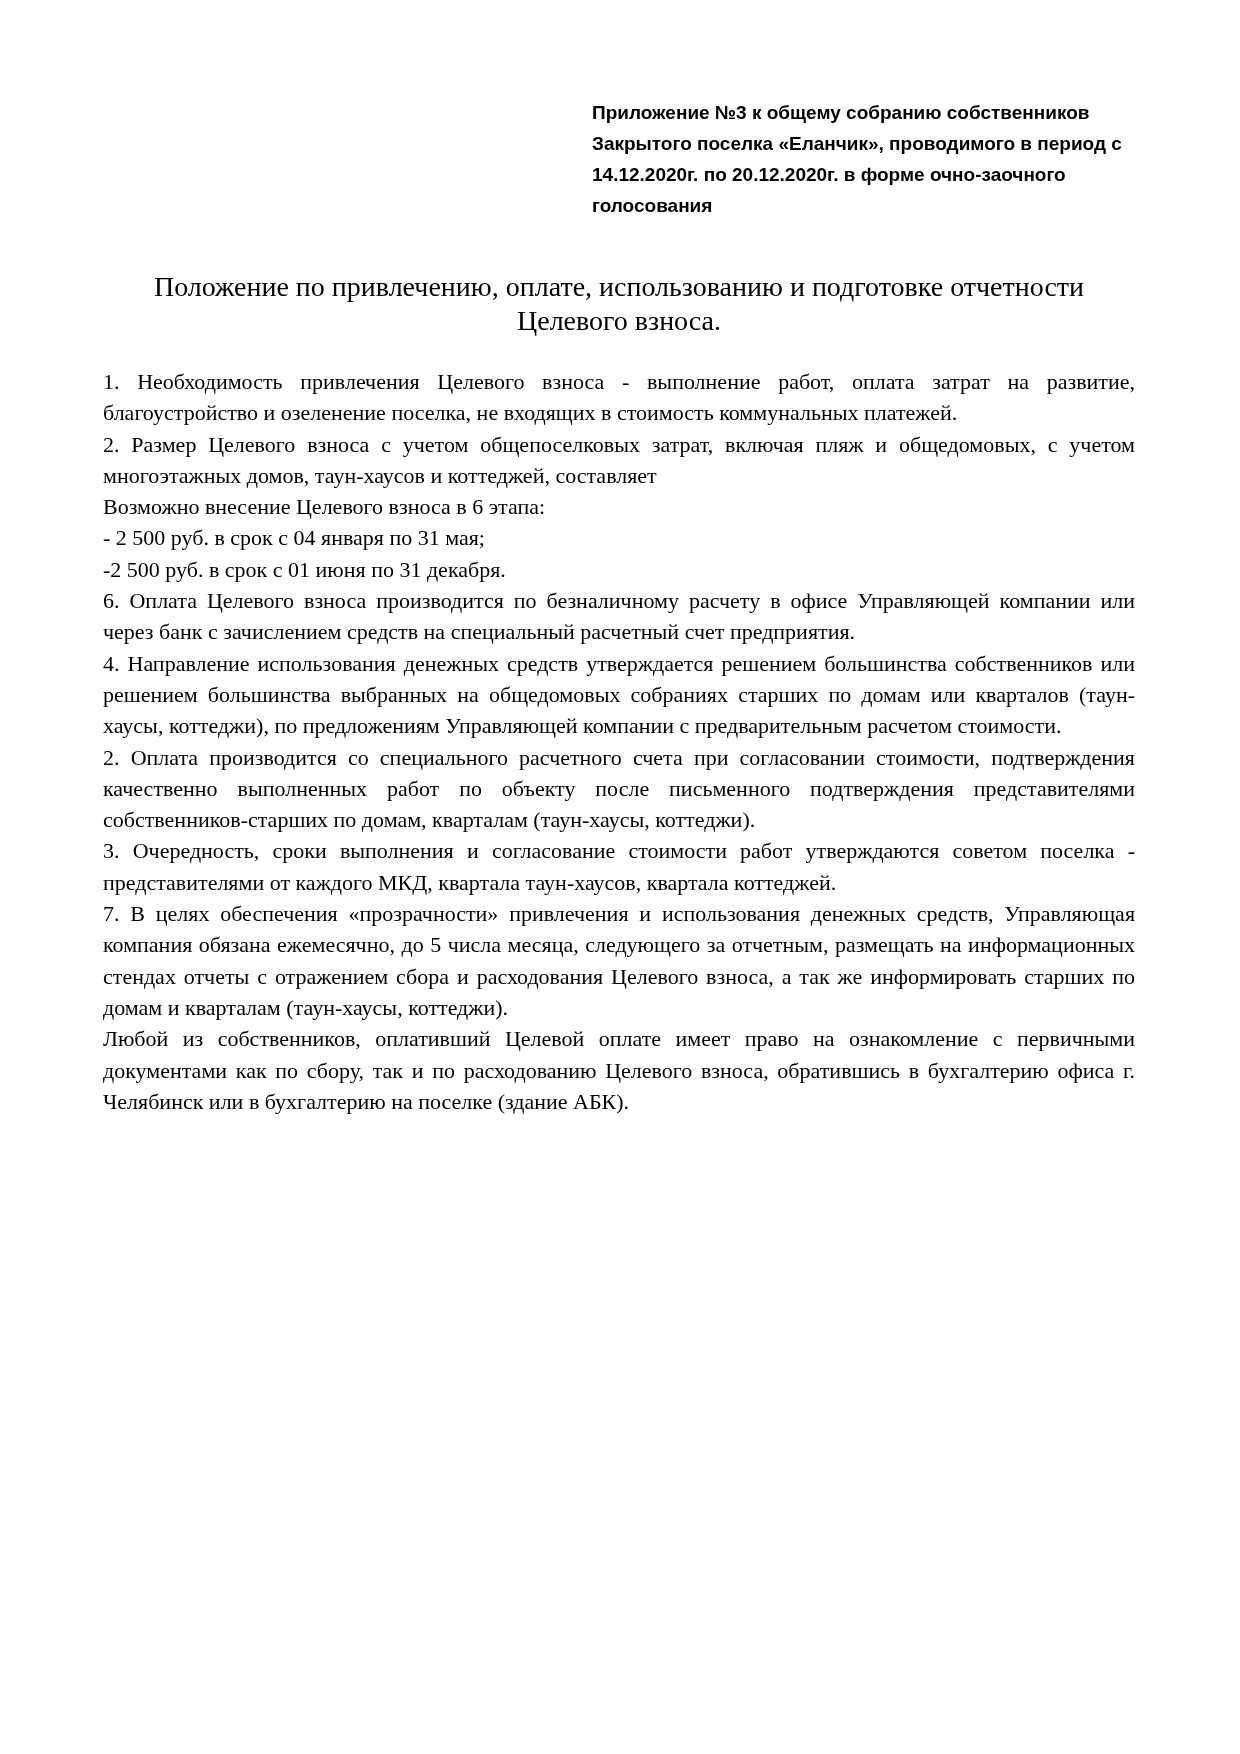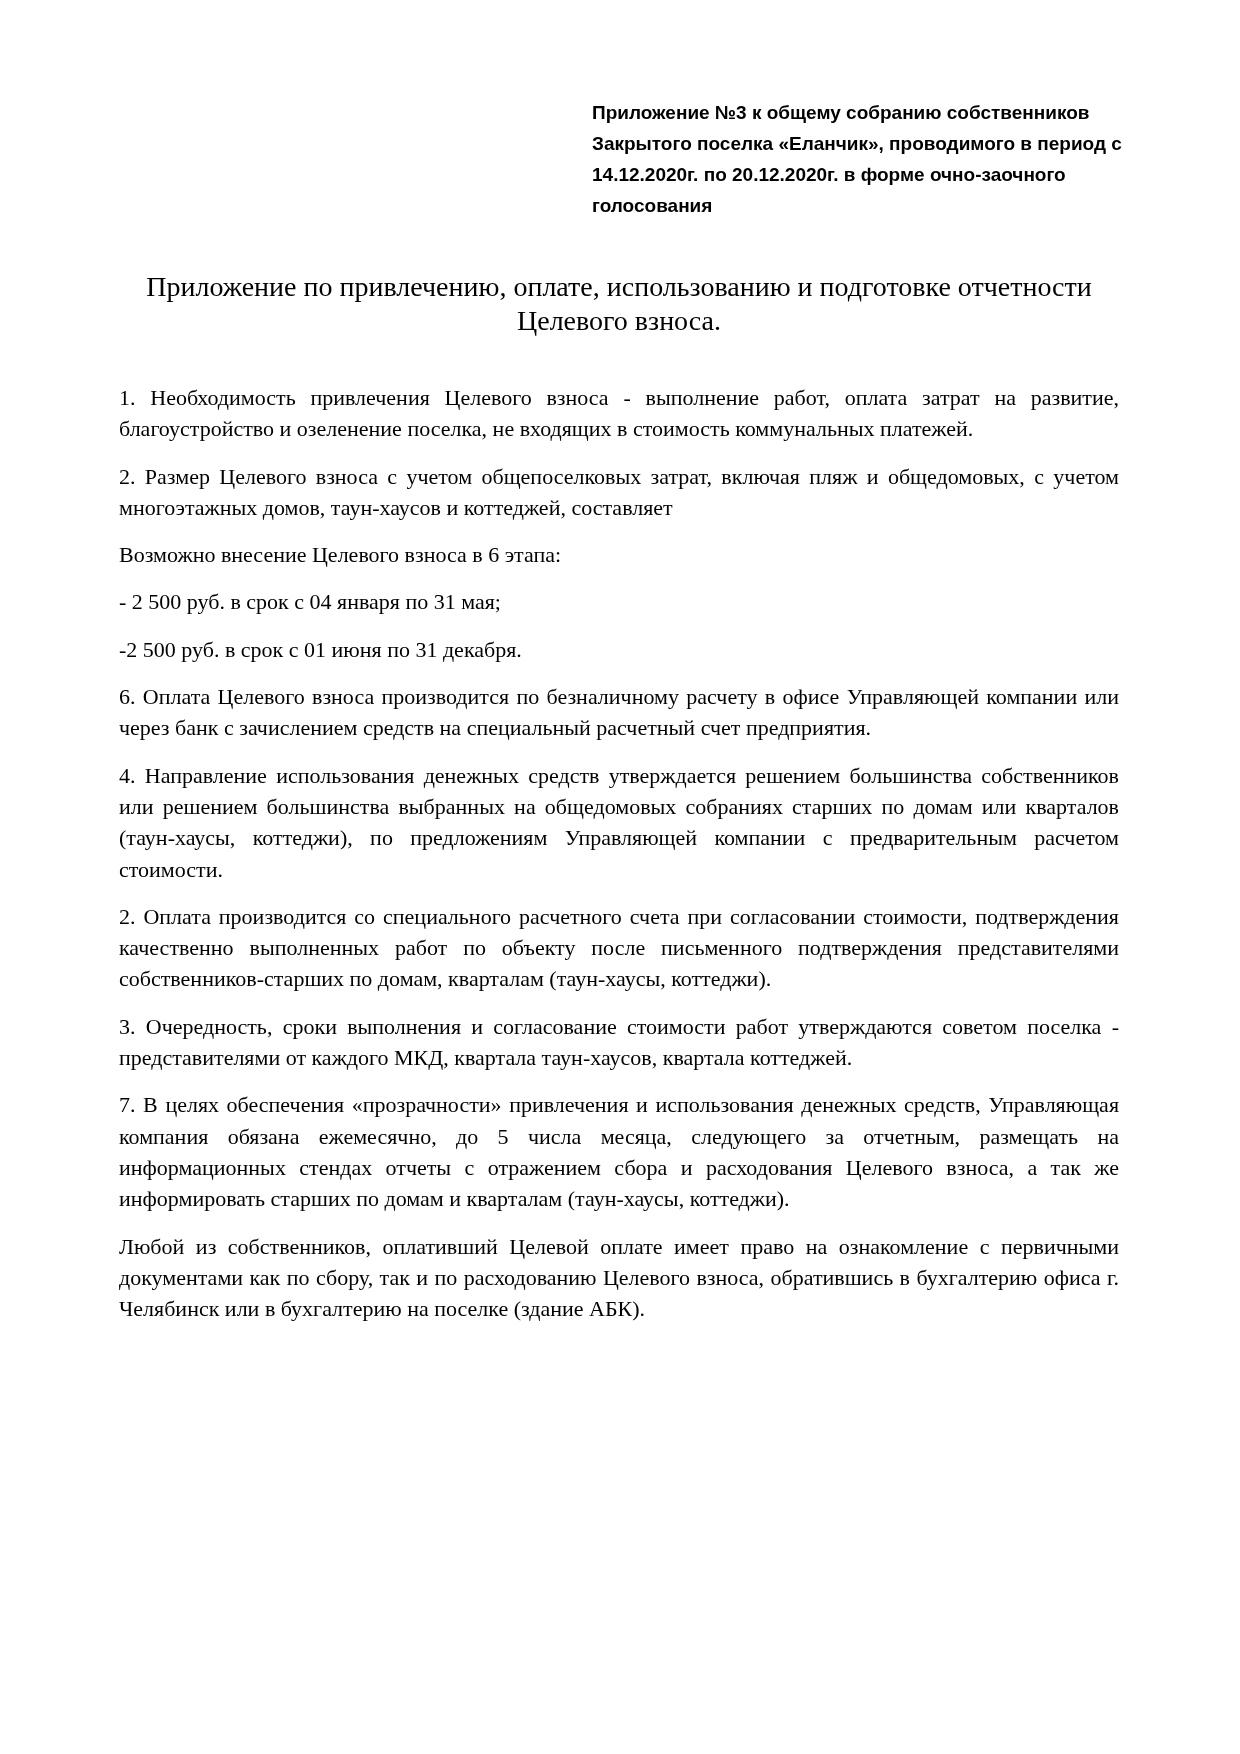--- a/index.html
+++ b/index.html
@@ -45,39 +45,39 @@
   .doc-body {
     position: absolute;
     left: 103px;
     top: 366px;
     width: 1032px;
     font-size: 22px;
     line-height: 31.3px;
     color: #000000;
   }
   .doc-body p {
-    margin: 16px;
+    margin: 0;
     padding: 0;
     text-align: justify;
   }
 </style>
 </head>
 <body>
 
 <div class="page">
 
   <div class="appendix-note">
     <div class="note-line">Приложение  №3  к общему собранию собственников</div>
     <div class="note-line">Закрытого поселка «Еланчик», проводимого в период с</div>
     <div class="note-line">14.12.2020г. по 20.12.2020г. в форме очно-заочного</div>
     <div class="note-line">голосования</div>
   </div>
 
   <div class="doc-title">
-    <div>Приложение по привлечению, оплате, использованию и подготовке отчетности</div>
+    <div>Положение по привлечению, оплате, использованию и подготовке отчетности</div>
     <div>Целевого взноса.</div>
   </div>
 
   <div class="doc-body">
     <p>1. Необходимость привлечения Целевого взноса - выполнение работ, оплата затрат на развитие, благоустройство и озеленение поселка, не входящих в стоимость коммунальных платежей.</p>
     <p>2. Размер Целевого взноса с учетом общепоселковых затрат, включая пляж и общедомовых, с учетом многоэтажных домов, таун-хаусов и коттеджей,  составляет</p>
     <p>Возможно внесение Целевого взноса в 6 этапа:</p>
     <p>- 2 500 руб. в срок с 04 января по 31 мая;</p>
     <p>-2 500 руб. в срок с 01 июня по 31 декабря.</p>
     <p>6. Оплата Целевого взноса производится по безналичному расчету в офисе Управляющей компании или через банк с зачислением средств на специальный расчетный счет предприятия.</p>

